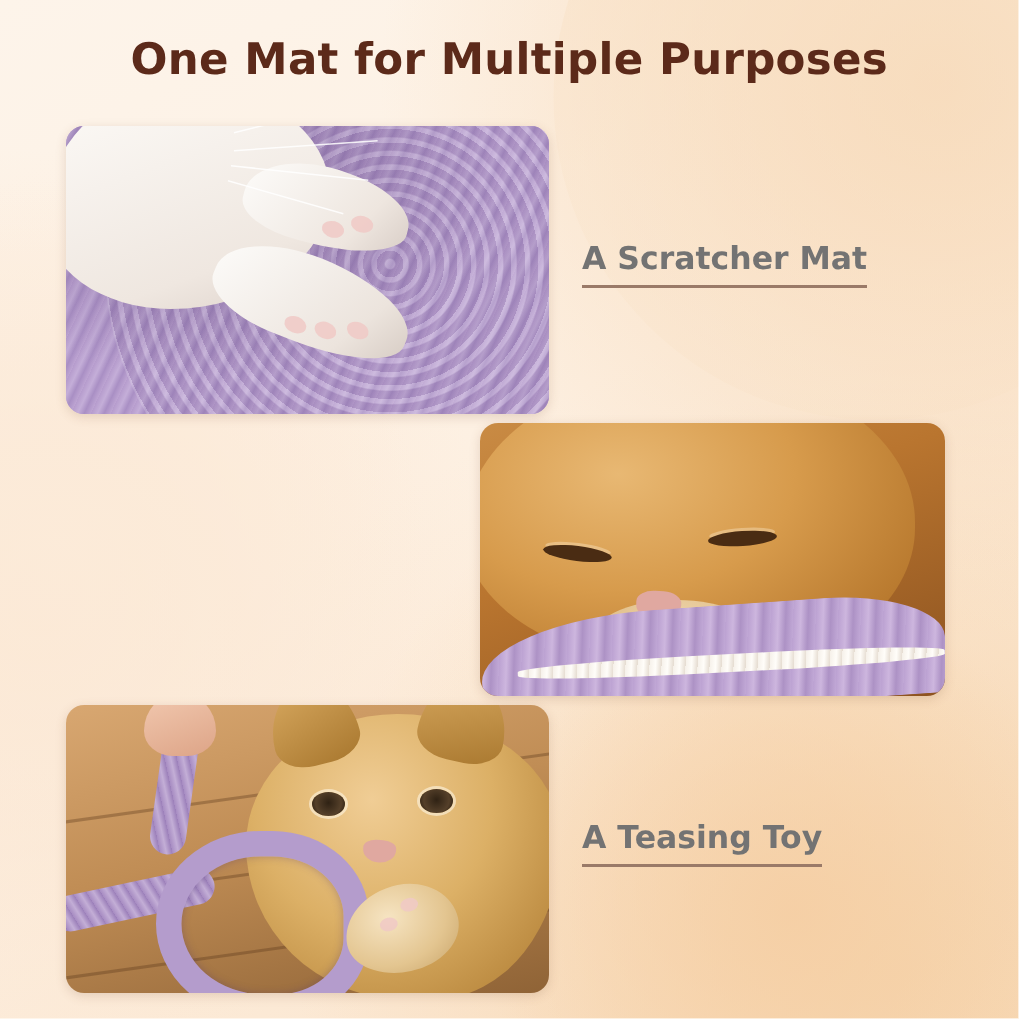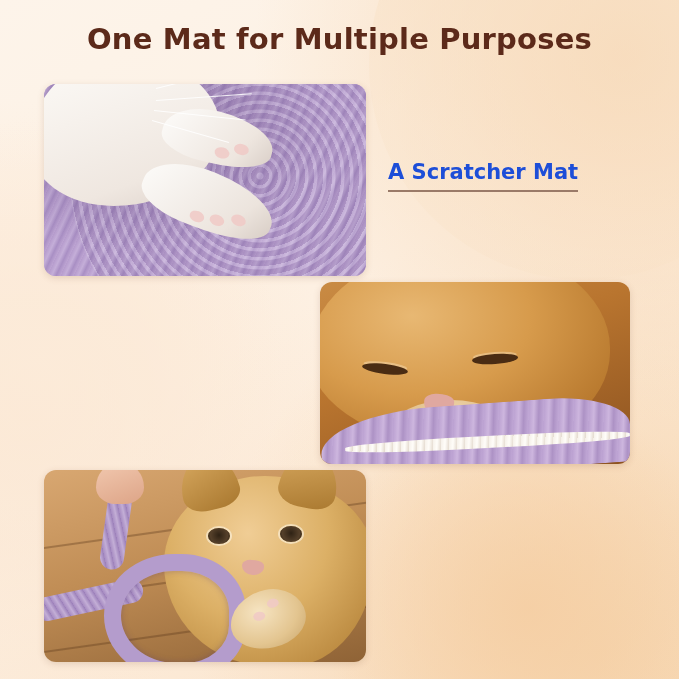--- a/index.html
+++ b/index.html
@@ -319,21 +319,21 @@
     height: 42px;
     background: linear-gradient(160deg, #f2c9b0 0%, #dda487 100%);
     border-radius: 50% 50% 40% 40% / 60% 60% 40% 40%;
   }
 
   
   .label {
     position: absolute;
     font-size: 21px;
     font-weight: bold;
-    color: #1d4ed8;
+    color: #737373;
     white-space: nowrap;
     padding-bottom: 6px;
     border-bottom: 2px solid #9a7a68;
     font-family: "DejaVu Sans", sans-serif;
   }
   #label-scratcher { left: 388px; top: 160px; }
   #label-bed      { left: 160px; top: 358px; }
   #label-toy      { left: 388px; top: 546px; }
 </style>
 </head>
@@ -398,14 +398,15 @@
     <div class="rope" style="left:-10px; top:118px; width:110px; height:24px; transform:rotate(-12deg);"></div>
     <div class="rope" style="left:62px; top:-10px; width:24px; height:110px; transform:rotate(8deg);"></div>
     <div class="rope-loop"></div>
     <div class="paw-small">
       <div class="toe-pad" style="left:40px; top:10px; width:12px; height:9px;"></div>
       <div class="toe-pad" style="left:24px; top:20px; width:12px; height:9px;"></div>
     </div>
     <div class="hand-top"></div>
   </div>
 
+  <div class="label" id="label-toy">A Teasing Toy</div>
 
 </div>
 
 </body></html>

